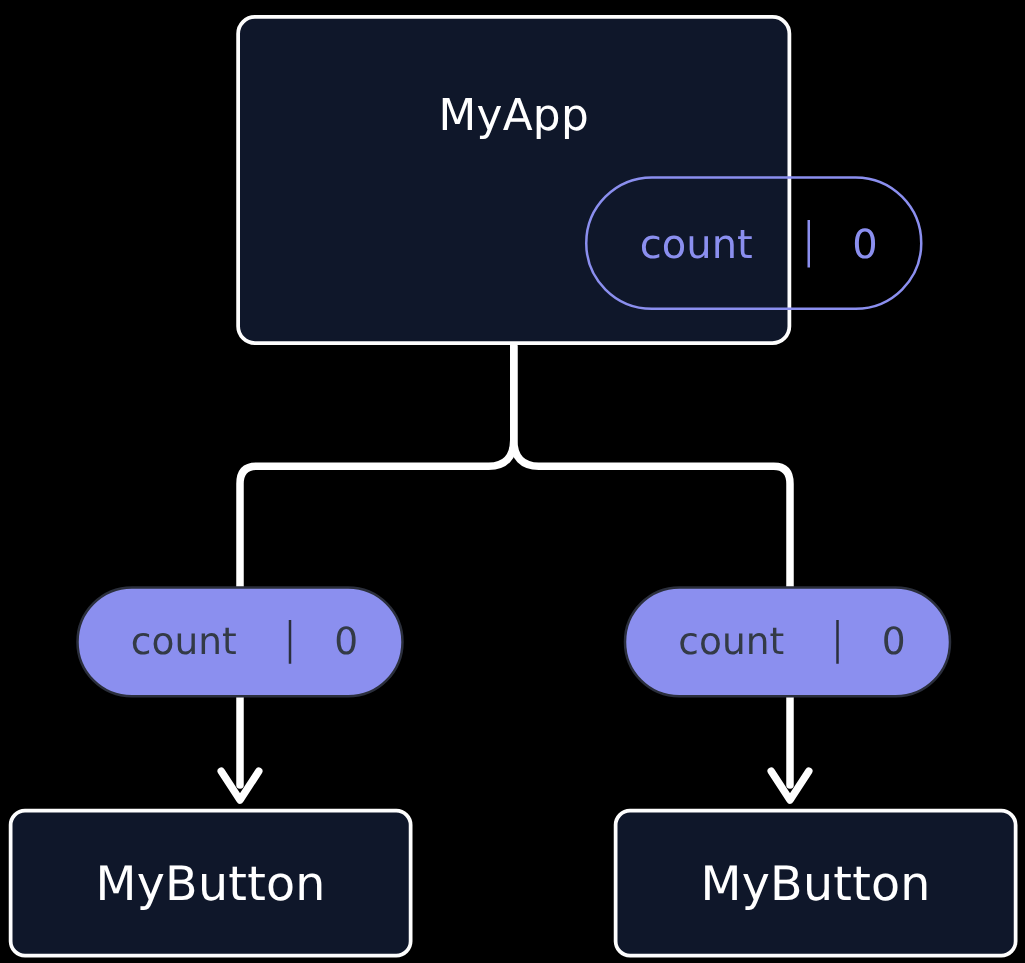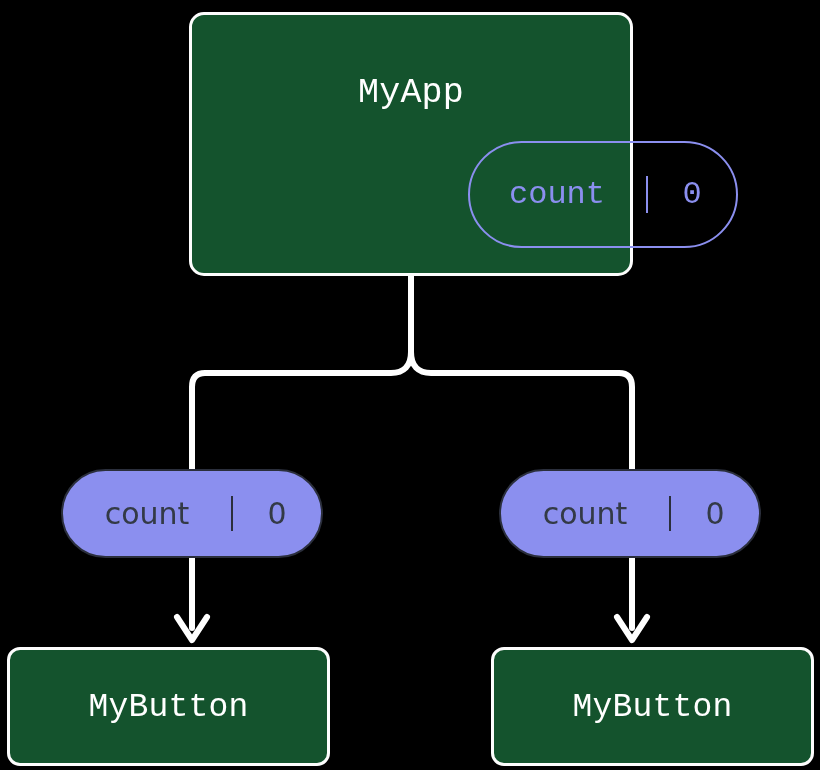--- a/index.html
+++ b/index.html
@@ -23,24 +23,23 @@
     top: 0;
     width: 820px;
     height: 770px;
     pointer-events: none;
   }
 
   
   .node-box {
     position: absolute;
     box-sizing: border-box;
-    background: #14532d;
+    background: #0f172a;
     border: 3px solid #fdfdfd;
     border-radius: 15px;
-    font-family: Liberation Mono, monospace;
   }
 
   #app-node {
     left: 189px;
     top: 12px;
     width: 444px;
     height: 264px;
   }
 
   .node-title {
@@ -63,21 +62,21 @@
     width: 323px;
     height: 119px;
     border-radius: 13px;
   }
   #btn-left  { left: 7px;   top: 647px; }
   #btn-right { left: 491px; top: 647px; }
 
   .btn-label {
     top: 50%;
     transform: translateY(-50%);
-    font-size: 33px;
+    font-size: 38px;
     letter-spacing: 0.2px;
   }
 
   
   .pill {
     position: absolute;
     box-sizing: border-box;
     display: flex;
     align-items: center;
     border-radius: 999px;

